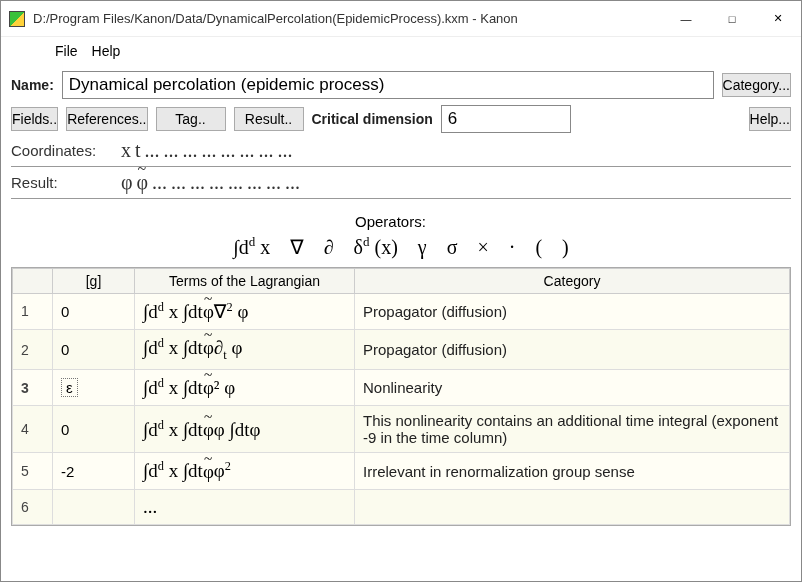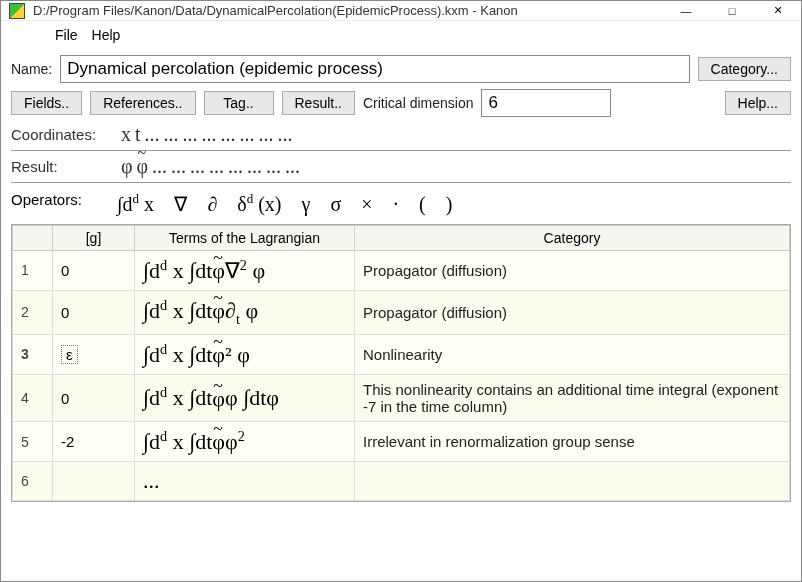--- a/index.html
+++ b/index.html
@@ -8,21 +8,21 @@
   font-size: 14px;
   background: #fff;
   width: 802px;
   height: 582px;
   overflow: hidden;
   border: 1px solid #888;
 }
 .titlebar {
   display: flex;
   align-items: center;
-  height: 20px;
+  height: 36px;
   padding: 0 0 0 8px;
   background: #fff;
   border-bottom: 1px solid #eee;
 }
 .titlebar .app-icon {
   width: 16px; height: 16px; margin-right: 8px;
   display: inline-block;
   background: linear-gradient(135deg,#3ac13a 0 50%,#ffd23a 50% 100%);
   border: 1px solid #444;
 }
@@ -30,60 +30,60 @@
 .winbtn {
   width: 46px; height: 32px; display:flex; align-items:center; justify-content:center;
   font-family: "Segoe UI Symbol", sans-serif; font-size: 11px;
 }
 .menubar {
   display:flex; gap: 14px; padding: 6px 12px; font-size: 14px; margin-left: 42px;
 }
 .menubar div { cursor:default; }
 .content { padding: 6px 10px; }
 .row { display:flex; align-items:center; gap:8px; margin-bottom:6px; }
-.lbl { color:#222; }
+.lbl { color:#222;font-weight:bold; }
 input[type=text] {
   font-family: inherit; font-size: 17px; padding: 3px 6px;
   border: 1px solid #888; background:#fff;
 }
 .name-input { flex:1; }
 .btn {
-  background:#e8e8e8; border:1px solid #aaa; padding:3px 12px;
+  background:#e8e8e8; border:1px solid #aaa; padding:3px 0;
   font-family:inherit; font-size:14px; cursor:default;
 }
 .symrow {
   display:flex; align-items:center; gap: 8px; margin: 4px 0 2px 0;
   font-size: 18px; color:#333;
 }
 .symrow .rowlbl { width: 100px; font-size:15px; }
 .symcell {
   min-width: 48px; text-align:center; font-family: "Cambria Math","Segoe UI Symbol",serif;
   font-size: 20px; padding: 2px 2px;
 }
 .hr { border:0; border-top:1px solid #999; margin: 4px 0; }
-.oprow { display:flex; gap:4px; margin:8px 0 8px 0; font-size:16px;}
+.oprow { display:flex; align-items:center; gap:4px; margin:14px 0 8px 0; font-size:16px;flex-direction:column;}
 .oprow .rowlbl { width:92px; font-size:15px;}
 .opcell {
   font-family: "Cambria Math","Segoe UI Symbol",serif;
   font-size: 20px; padding: 0 10px; min-width:28px; text-align:center;
 }
 .tablewrap { border:1px solid #aaa; margin-top:4px; }
 table { border-collapse: collapse; width:100%; table-layout: fixed;}
 th {
   background:#f6f6f0; border:1px solid #ccc; font-weight:normal;
   padding:4px 6px; font-size:14px;
 }
 td {
   border:1px solid #ddd; padding:6px 8px; font-size:15px; vertical-align:middle;
   background:#fffef5;
 }
 td.idx { width:32px; text-align:left; color:#444; font-size:14px;}
 td.g { width:70px; font-size:15px;}
 td.g .gbox { border:1px dotted #777; padding:0 4px; display:inline-block;}
-td.term { width:210px; font-family:"Cambria Math","Segoe UI Symbol",serif; font-size:22px;}
+td.term { width:210px; font-family:"Cambria Math","Segoe UI Symbol",serif; font-size:19px;}
 td.comment { font-size:15px; color:#222;}
 tr.alt td { background:#fbfbee;}
 sup { font-size:0.65em; vertical-align:super;}
 sub { font-size:0.65em; vertical-align:sub;}
 .phi-tilde { position:relative; display:inline-block;}
 .phi-tilde::before {
   content:"~"; position:absolute; left:1px; top:-11px; font-size:0.8em;
 }
 .critdim-input { width:130px; }
 .col-idx { width:40px; }
@@ -171,21 +171,21 @@
           <tr>
             <td class="idx" style="font-weight: bold;">3</td>
             <td class="g"><span class="gbox">ε</span></td>
             <td class="term">∫d<sup>d</sup> x ∫dt<span class="phi-tilde">φ</span>² φ</td>
             <td class="comment">Nonlinearity</td>
           </tr>
           <tr class="alt">
             <td class="idx">4</td>
             <td class="g">0</td>
             <td class="term">∫d<sup>d</sup> x ∫dt<span class="phi-tilde">φ</span>φ ∫dtφ</td>
-            <td class="comment">This nonlinearity contains an additional time integral (exponent -7 in the time column)</td>
+            <td class="comment">This nonlinearity contains an additional time integral (exponent -9 in the time column)</td>
           </tr>
           <tr>
             <td class="idx">5</td>
             <td class="g">-2</td>
             <td class="term">∫d<sup>d</sup> x ∫dt<span class="phi-tilde">φ</span>φ<sup>2</sup></td>
             <td class="comment">Irrelevant in renormalization group sense</td>
           </tr>
           <tr class="alt">
             <td class="idx">6</td>
             <td class="g"></td>

